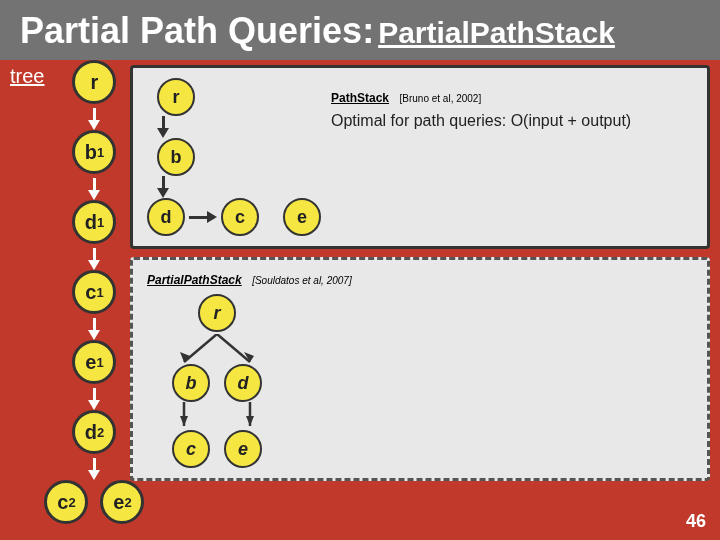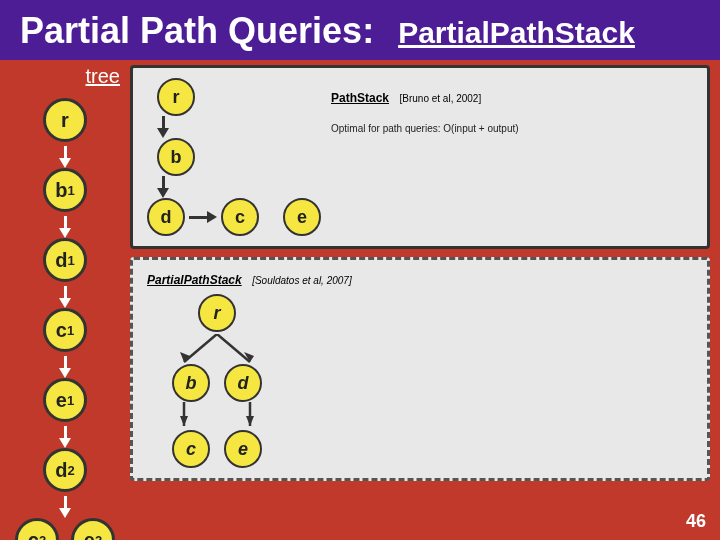--- a/index.html
+++ b/index.html
@@ -7,25 +7,25 @@
       width: 720px;
       height: 540px;
       background: #c0392b;
       font-family: Arial, sans-serif;
       overflow: hidden;
       position: relative;
     }
 
     
     #title-bar {
-      background: #4c1d95;
+      background: #737373;
       padding: 10px 20px 8px 20px;
       display: flex;
       align-items: baseline;
-      gap: 24px;
+      gap: 4px;
     }
     #title-main {
       font-size: 36px;
       font-weight: bold;
       color: white;
     }
     #title-sub {
       font-size: 30px;
       font-weight: bold;
       color: white;
@@ -38,21 +38,20 @@
       flex-direction: row;
       padding: 0 10px 0 10px;
       gap: 10px;
       height: 470px;
     }
 
     
     #tree-col {
       width: 110px;
       display: flex;
-      flex-direction: column;
       padding-top: 0px;
       position: relative;
       text-align: right;
     }
     #tree-label {
       color: white;
       font-size: 20px;
       text-decoration: underline;
       margin-bottom: 10px;
       margin-top: 5px;
@@ -135,23 +134,23 @@
       font-weight: bold;
       text-decoration: underline;
       display: inline;
     }
     .panel-subtitle {
       font-size: 10px;
       display: inline;
       margin-left: 6px;
     }
     .panel-desc {
-      font-size: 10px;
+      font-size: 16px;
       color: #222;
-      margin-top: 16px;
+      margin-top: 4px;
       line-height: 1.4;
     }
 
     
     #panel1 {
       display: flex;
       flex-direction: row;
       gap: 10px;
       align-items: flex-start;
     }

